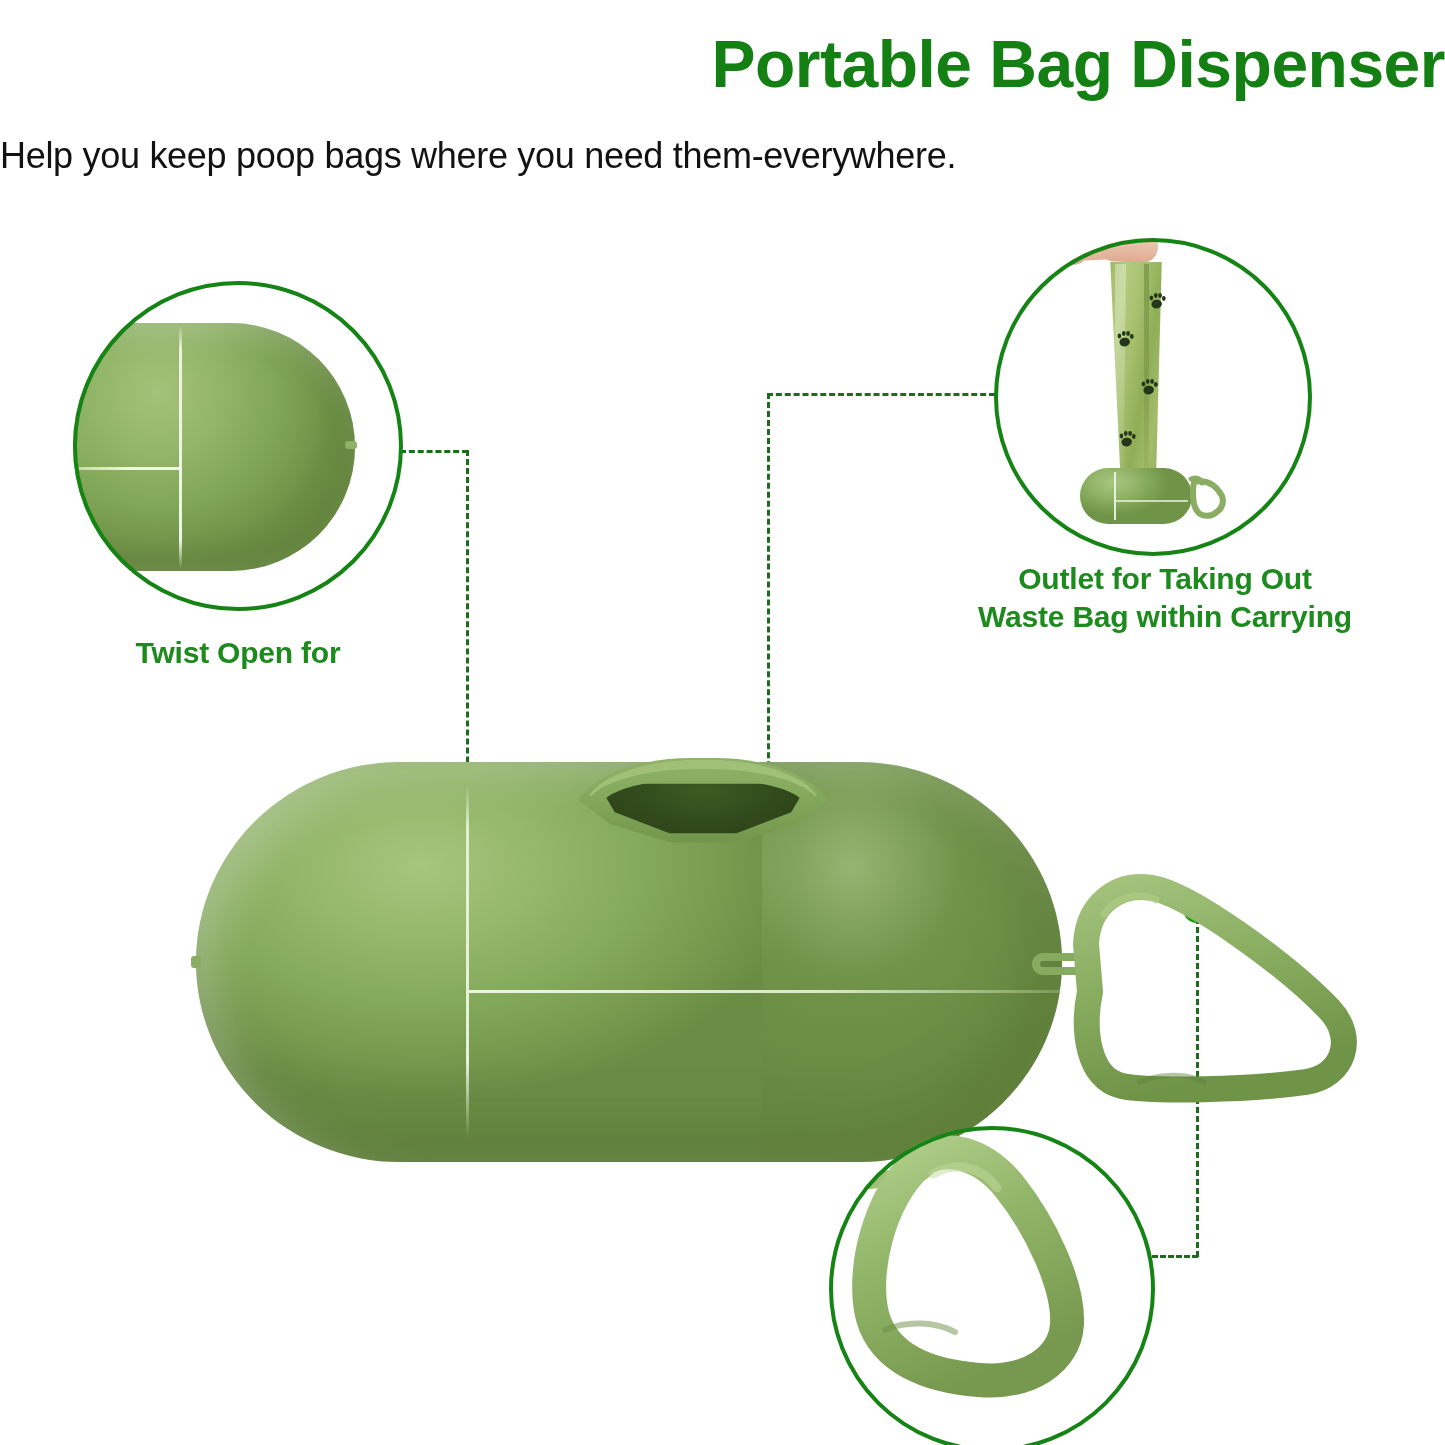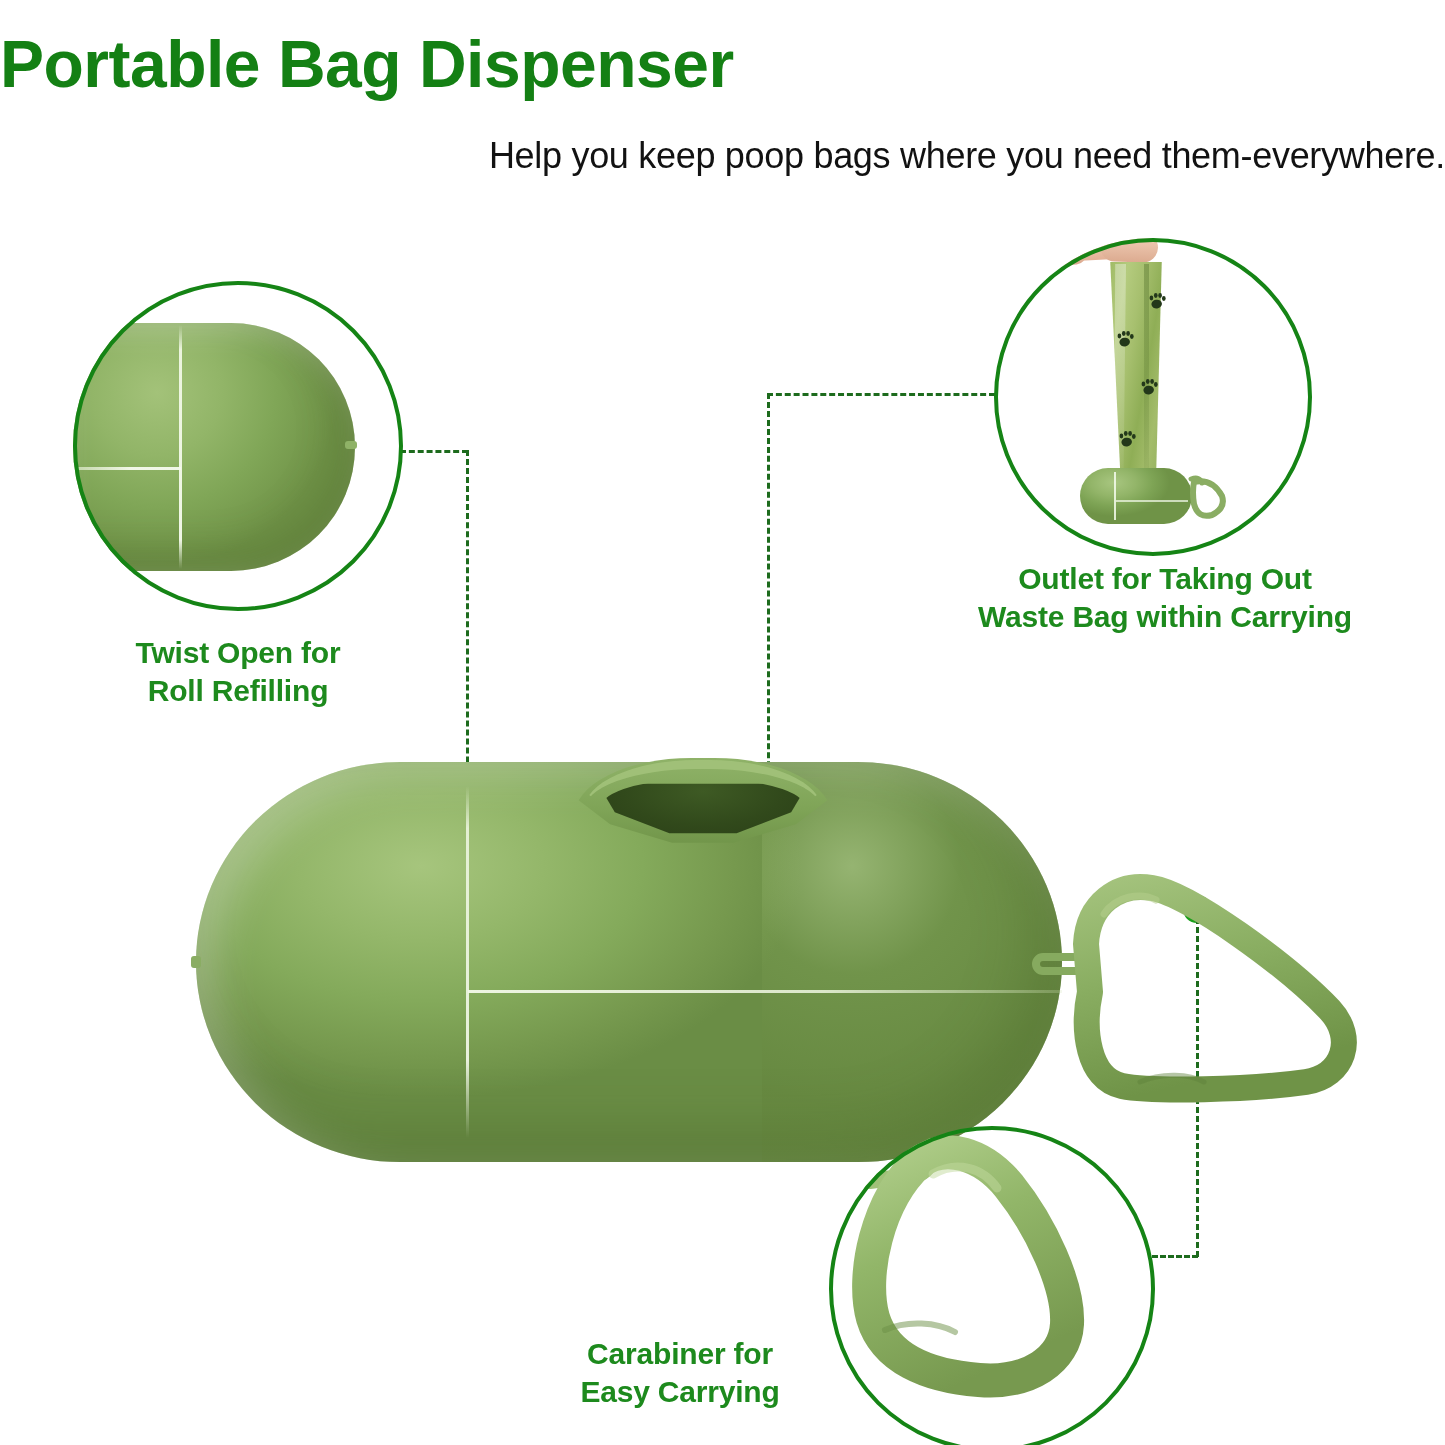--- a/index.html
+++ b/index.html
@@ -3,26 +3,26 @@
 <meta charset="utf-8">
 <style>
   html,body{margin:0;padding:0;background:#ffffff;}
   body{width:1445px;height:1445px;position:relative;overflow:hidden;
        font-family:"Liberation Sans","DejaVu Sans",sans-serif;}
 
   .stage{position:absolute;inset:0;width:1445px;height:1445px;}
 
   
   #title{
-    position:absolute;left:0;top:30px;width:1445px;text-align:left;
+    position:absolute;left:0;top:30px;width:1445px;text-align:right;
     font-size:66px;font-weight:bold;color:#148014;letter-spacing:-0.5px;
     line-height:1.05;white-space:nowrap;
   }
   #subtitle{
-    position:absolute;left:0;top:136px;width:1445px;text-align:right;
+    position:absolute;left:0;top:136px;width:1445px;text-align:left;
     font-size:36px;font-weight:300;color:#121212;letter-spacing:-0.3px;
     line-height:1.1;white-space:nowrap;
   }
 
   
   .caption{
     position:absolute;text-align:center;color:#1d8a1d;font-weight:bold;
     font-size:30px;line-height:1.28;letter-spacing:-0.2px;
   }
   .caption .l2{display:block;}
@@ -170,21 +170,20 @@
       <div style="position:absolute;left:-18px;top:186px;width:126px;height:3px;
                   background:linear-gradient(to right, rgba(225,238,204,0.5) 0%, rgba(246,251,238,0.95) 60%, rgba(246,251,238,0.95) 100%);"></div>
 
       <div style="position:absolute;left:272px;top:160px;width:12px;height:8px;border-radius:3px;background:#8fb267;"></div>
     </div>
     <div class="ring"></div>
   </div>
 
   <div class="caption" style="left:48px;top:634px;width:380px;">
     <span>Twist Open for</span>
-    <span class="l2">Roll Refilling</span>
   </div>
 
   <div class="inset" id="inset-outlet" style="left:994px;top:238px;width:318px;height:318px;">
     <div class="clip">
 
       <div style="position:absolute;left:22px;top:-8px;width:150px;height:46px;">
         <div class="finger" style="left:6px;top:16px;width:64px;height:20px;transform:rotate(-4deg);
                     background:linear-gradient(to bottom,#f0cbb4,#dba98f);"></div>
         <div class="finger" style="left:42px;top:4px;width:78px;height:26px;transform:rotate(-3deg);
                     background:linear-gradient(to bottom,#f6d7c2,#e2b197);"></div>
@@ -310,18 +309,14 @@
                    C 94 242, 52 224, 40 184
                    C 28 142, 44 66, 86 28 Z" fill="none" stroke="url(#cg2)" stroke-width="34" stroke-linecap="round" stroke-linejoin="round"></path>
           <path d="M52 196 C 74 186, 104 188, 122 198" fill="none" stroke="#6b8f45" stroke-width="6" stroke-linecap="round" opacity=".5"></path>
           <path d="M100 40 C 124 26, 150 34, 164 54" fill="none" stroke="#c2da9e" stroke-width="9" stroke-linecap="round" opacity=".5"></path>
         </svg>
       </div>
     </div>
     <div class="ring"></div>
   </div>
 
-  <div class="caption" style="left:500px;top:1335px;width:360px;">
-    <span>Carabiner for</span>
-    <span class="l2">Easy Carrying</span>
-  </div>
 
 </div>
 
 </body></html>

